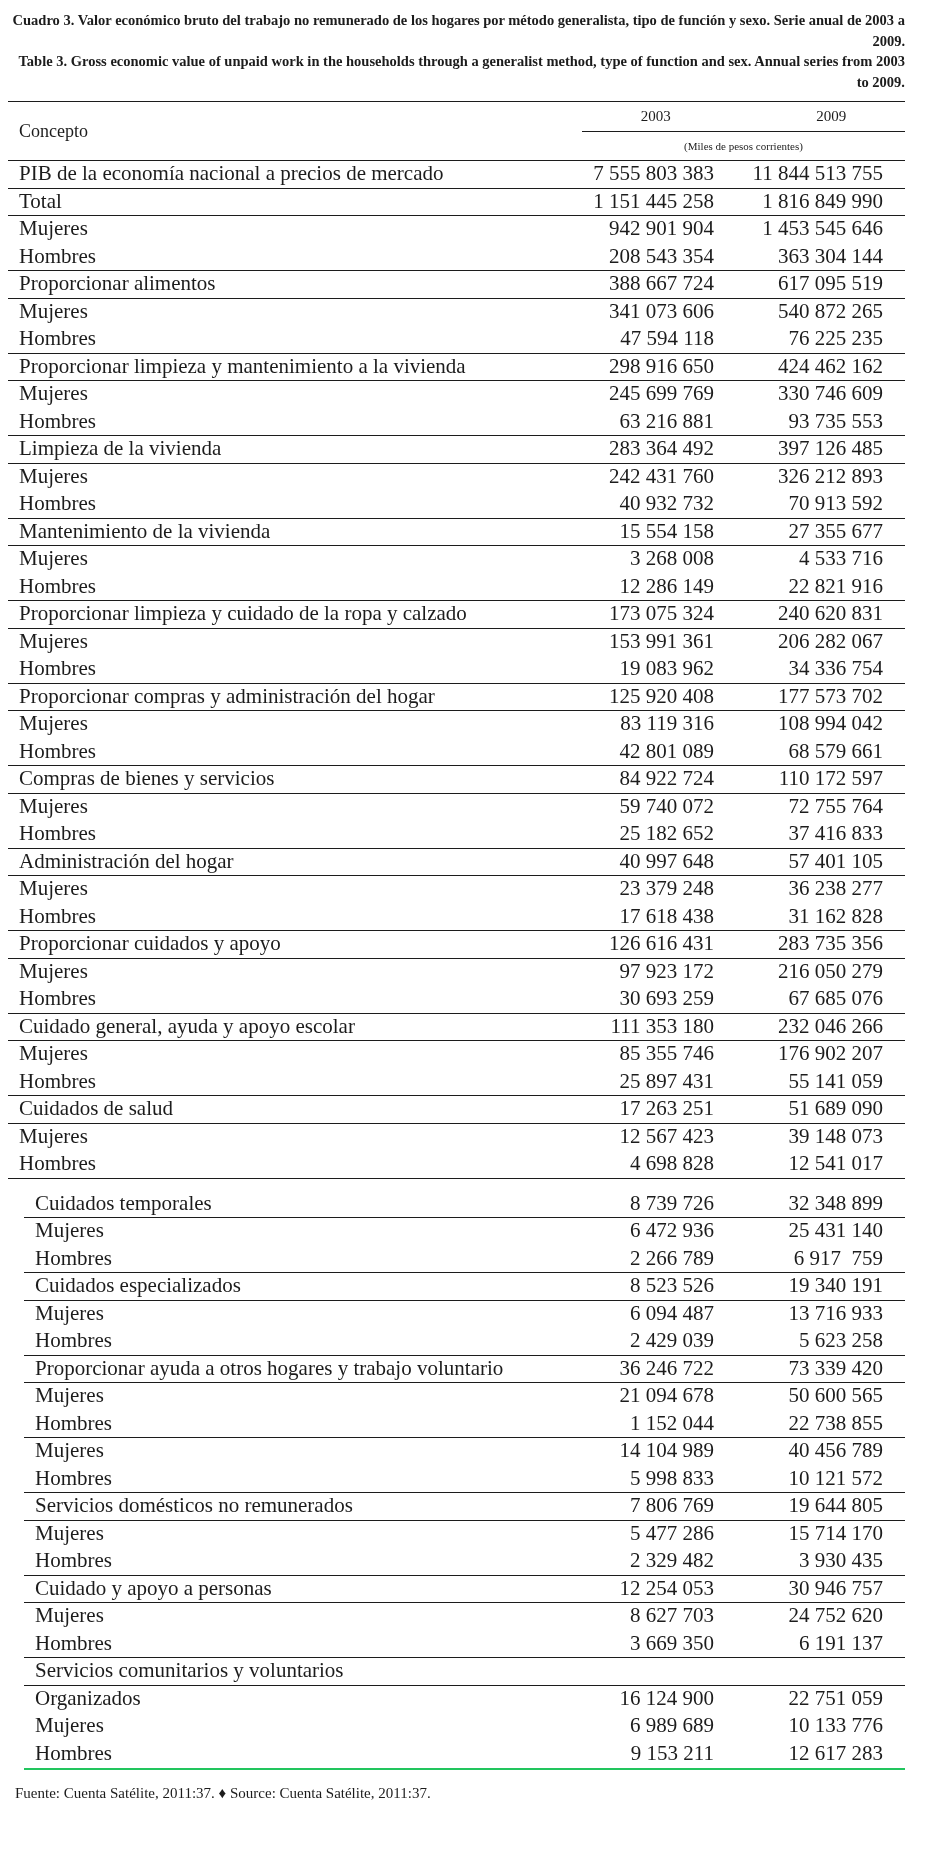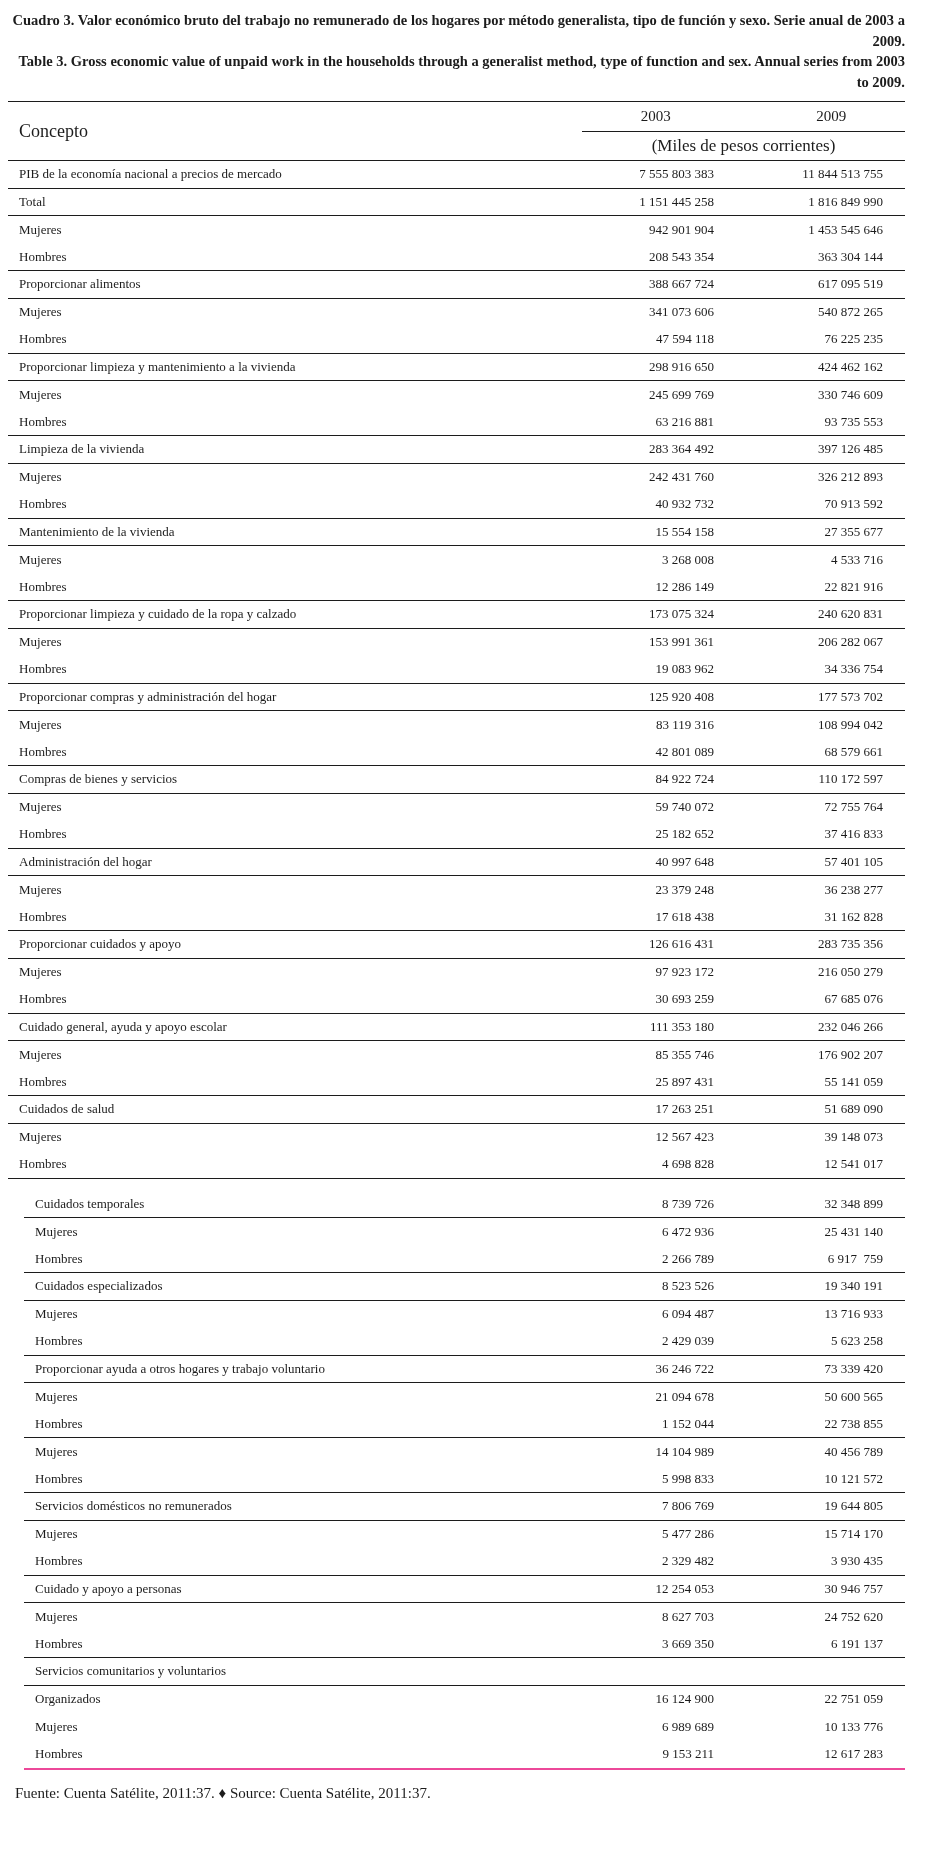--- a/index.html
+++ b/index.html
@@ -40,43 +40,43 @@
     display:flex;
     height:29px; line-height:29px;
     border-bottom:1px solid #1c1c1c;
     font-size:15px;
     gap:28px;
   }
   .years-row span { width:50%; text-align:center; }
   .units {
     height:28px; line-height:28px;
     text-align:center;
-    font-size:17px;
+    font-size:11px;
   }
 
   
   .row {
     display:flex;
     height:27.5px;
-    align-items:center;
+    align-items:flex-start;
     padding-right:22px;
     box-sizing:border-box;
-    font-size:13px;
+    font-size:21px;
   }
   .row .lbl { flex:1; padding-left:11px; white-space:nowrap; overflow:hidden; }
   .row .num { width:132px; text-align:right; white-space:pre; }
   .row .num.c2 { width:169px; }
 
   .k-gdp, .k-total, .k-section, .k-male { border-bottom:1px solid #1c1c1c; }
   .k-female, .k-subitem, .k-male-end { border-bottom:none; }
 
   .subsection {
     margin-left:16px;
     margin-top:12px;
-    border-bottom:2px solid #ec4899;
+    border-bottom:2px solid #22c55e;
   }
 
   
   .source-note {
     margin-top:15px;
     padding-left:7px;
     font-size:15px;
   }
 </style>
 </head>

